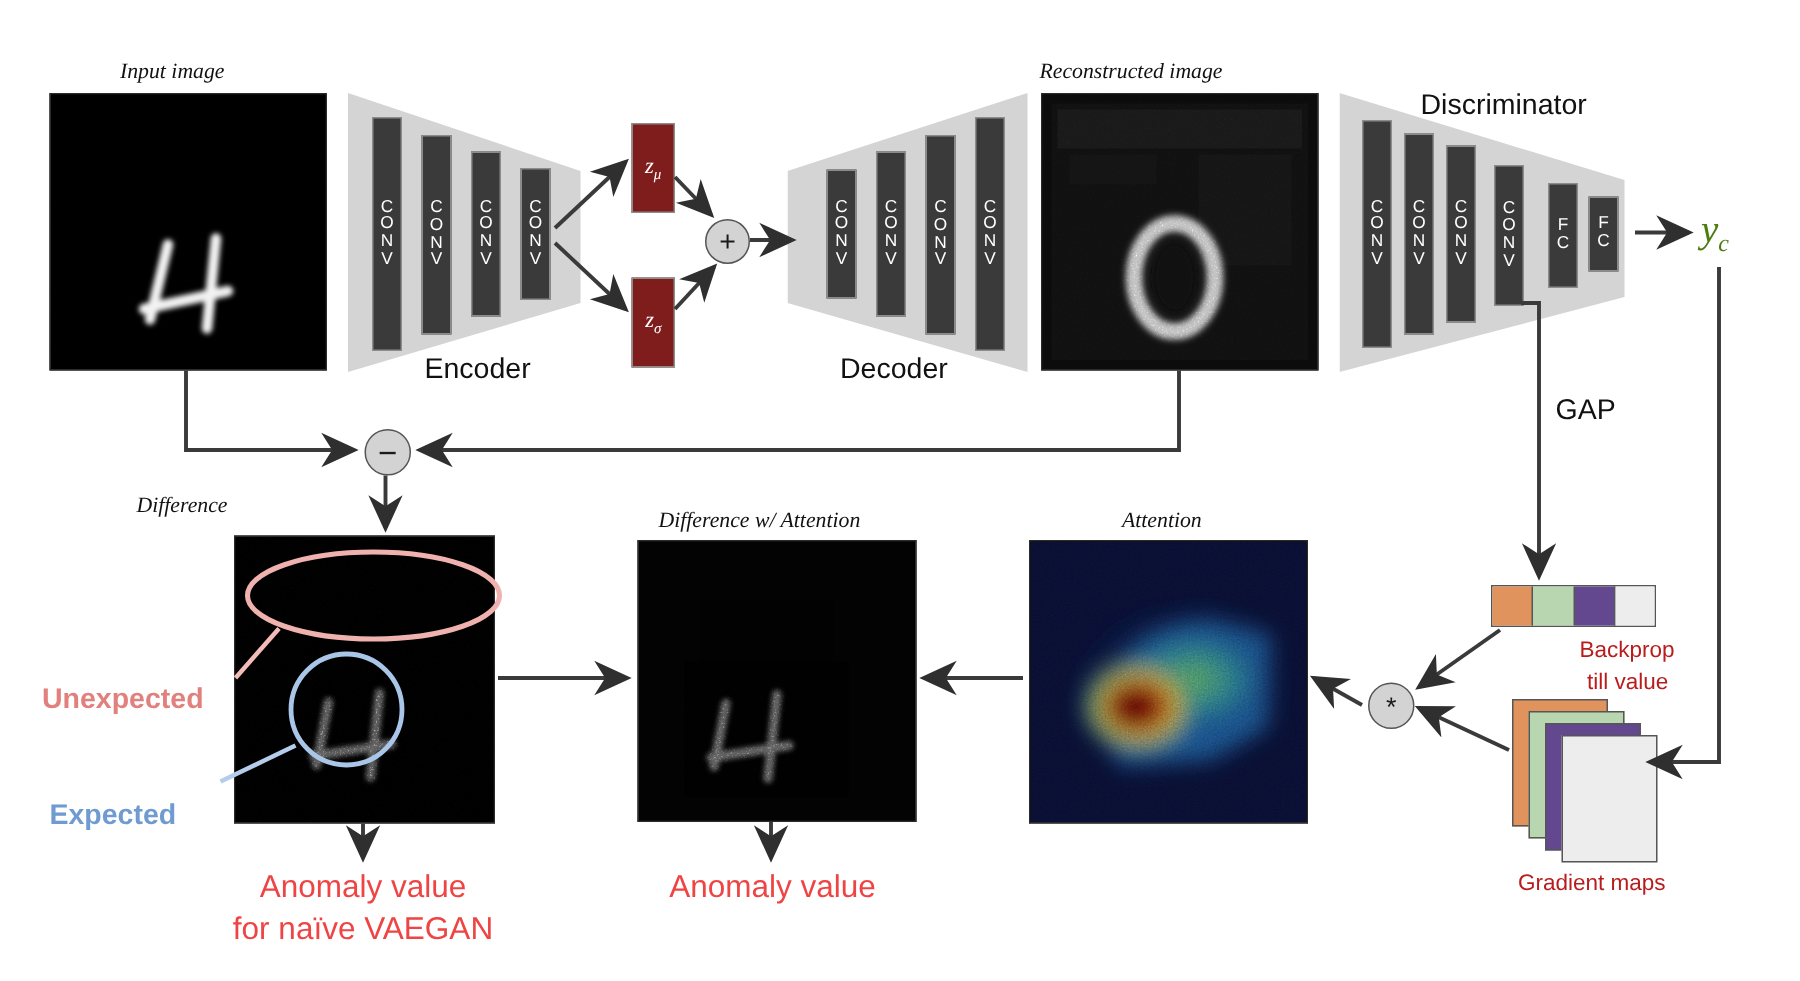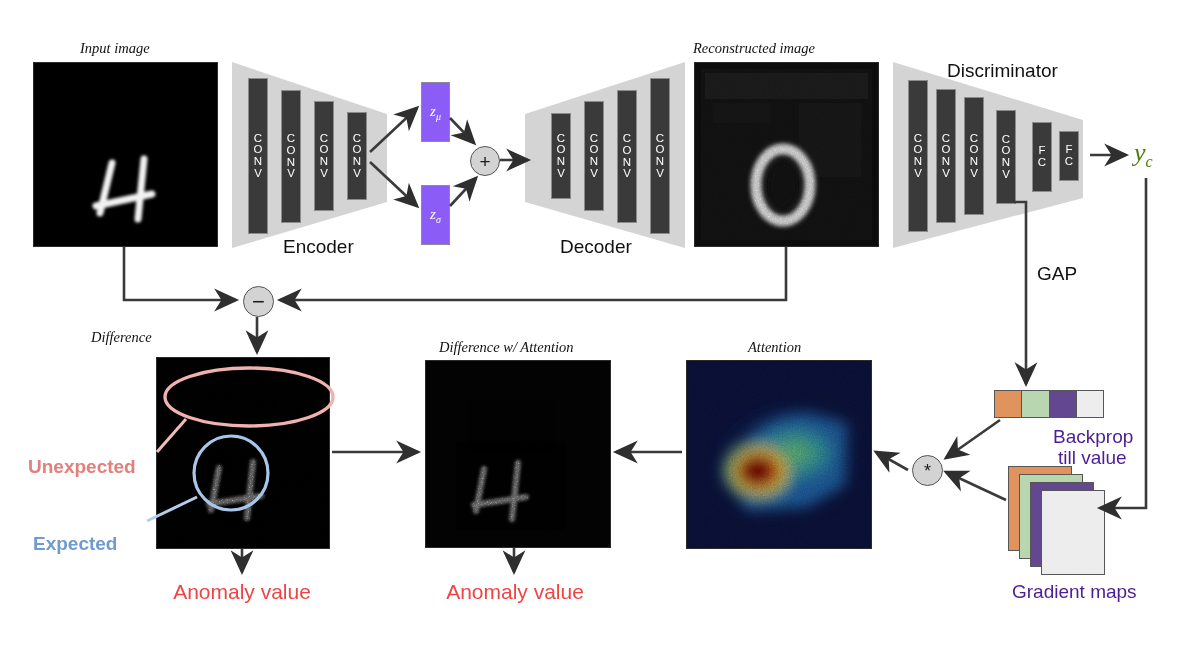--- a/index.html
+++ b/index.html
@@ -6,42 +6,42 @@
   html,body{margin:0;padding:0;background:#ffffff;}
   body{width:1200px;height:654px;position:relative;overflow:hidden;
        font-family:"Liberation Sans","DejaVu Sans",sans-serif;color:#1a1a1a;}
   #stage{position:absolute;left:0;top:0;width:1200px;height:654px;}
   .abs{position:absolute;}
 
   
   .cap{font-style:italic;font-size:14.5px;color:#111;white-space:nowrap;
        font-family:Liberation Serif, serif;}
   .blocklabel{font-size:19px;color:#111;white-space:nowrap;}
-  .smalllabel{font-size:19px;color:#4c1d95;white-space:nowrap;text-align:left;line-height:1.25;}
+  .smalllabel{font-size:15px;color:#b91c1c;white-space:nowrap;text-align:left;line-height:1.25;}
   .bigtext{font-size:21px;color:#ef4444;white-space:nowrap;text-align:center;line-height:1.35;}
   .mathlabel{font-family:"Liberation Serif","DejaVu Serif",serif;font-style:italic;
              font-size:26px;color:#4d7c0f;white-space:nowrap;}
 
   
   .imgbox{border:1px solid #2b2b2b;background:#000;overflow:hidden;}
   .noise, .recon, .diffimg, .diffatt, .attn{position:absolute;left:0;top:0;width:100%;height:100%;}
 
   
   .trap{background:#d4d4d4;}
 
   
   .bar{background:#3a3a3a;border:1px solid #8c8c8c;
        display:flex;align-items:center;justify-content:center;}
   .bartext{color:#ffffff;font-size:11.5px;letter-spacing:0px;line-height:1.02;
            writing-mode:horizontal-tb;text-align:center;
            font-family:"Liberation Sans","DejaVu Sans",sans-serif;}
   .bartext span{display:block;}
 
   
-  .zbox{background:#8b5cf6;border:1px solid #8c8c8c;display:flex;
+  .zbox{background:#7f1d1d;border:1px solid #8c8c8c;display:flex;
         align-items:center;justify-content:center;}
   .zbox i{color:#fff;font-family:"Liberation Serif","DejaVu Serif",serif;
           font-style:italic;font-size:15px;}
   .zbox i sub{font-size:10px;}
 
   
   .op{background:#d3d3d3;border:1.6px solid #555;border-radius:50%;
       display:flex;align-items:center;justify-content:center;
       font-size:20px;color:#1b1b1b;line-height:1;}
 
@@ -345,20 +345,21 @@
     <div class="gmap" style="left:11px;top:8px;width:62px;height:83px;background:#b8d6b0;"></div>
     <div class="gmap" style="left:22px;top:16px;width:62px;height:83px;background:#63478f;"></div>
     <div class="gmap" style="left:33px;top:24px;width:62px;height:83px;background:#ededed;"></div>
   </div>
   <div class="abs smalllabel" style="left:1012px;top:580px;">Gradient maps</div>
 
   <div class="abs annot" style="left:28px;top:456px;color:#e1807c;">Unexpected</div>
   <div class="abs annot" style="left:33px;top:533px;color:#6f9bd1;">Expected</div>
 
   <div class="abs bigtext" style="left:142px;top:578px;width:200px;">Anomaly value</div>
+  <div class="abs bigtext" style="left:142px;top:606px;width:200px;">for naïve VAEGAN</div>
 
   <div class="abs bigtext" style="left:410px;top:578px;width:210px;">Anomaly value</div>
 
   <svg class="ov">
     <g fill="none" stroke="#3a3a3a" stroke-width="2.6">
 
       <path d="M370,152 L417,108" marker-end="url(#ahb)"></path>
 
       <path d="M370,162 L417,206" marker-end="url(#ahb)"></path>
 

